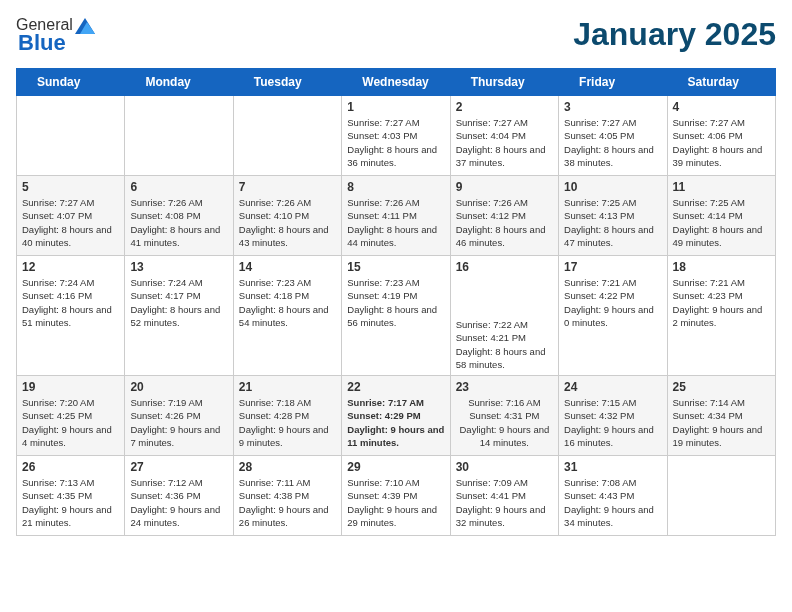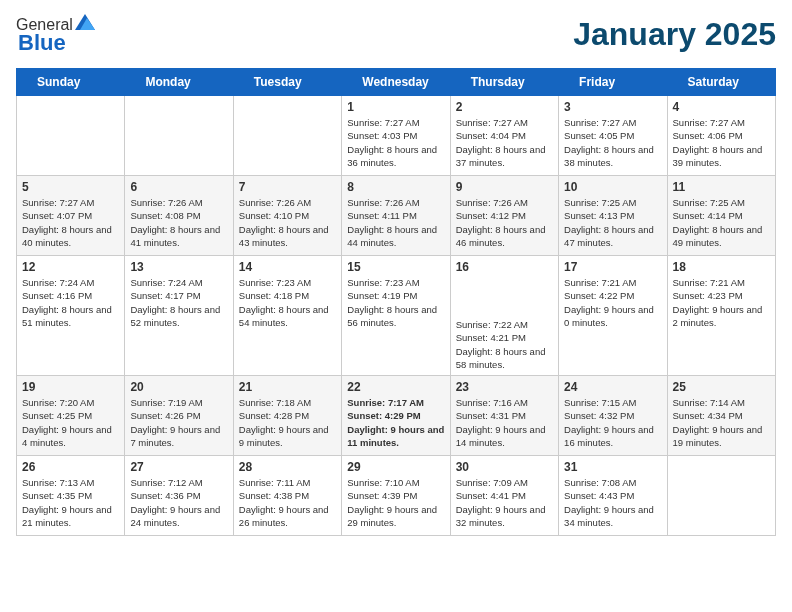--- a/index.html
+++ b/index.html
@@ -75,21 +75,21 @@
     }
     .empty-cell {
       background: #fff !important;
     }
   </style>
 </head>
 <body>
 
 <div class="header">
   <div class="logo">
-    <div style="display:flex; align-items:flex-start;">
+    <div style="display:flex; align-items:flex-end;">
       <span class="logo-general">General</span>
       <svg width="20" height="16" viewBox="0 0 20 16" style="margin-left:2px; margin-top:-2px;">
         <polygon points="0,16 10,0 20,16" fill="#1565c0"></polygon>
         <polygon points="5,16 12,4 20,16" fill="#42a5f5"></polygon>
       </svg>
     </div>
     <span class="logo-blue" style="font-size:22px; font-weight:bold; color:#1565c0; margin-top:-4px; margin-left:2px;">Blue</span>
   </div>
   <div class="title-area">
     <div class="month-title">January 2025</div>
@@ -246,21 +246,21 @@
 Daylight: 9 hours and 9 minutes.</div>
         </td>
         <td>
           <span class="day-number">22</span>
           <div class="day-info" style="white-space: pre-line; font-weight: bold;">Sunrise: 7:17 AM
 Sunset: 4:29 PM
 Daylight: 9 hours and 11 minutes.</div>
         </td>
         <td>
           <span class="day-number">23</span>
-          <div class="day-info" style="white-space: pre-line;">Sunrise: 7:16 AM
+          <div class="day-info" style="white-space: pre-line; text-align: center;">Sunrise: 7:16 AM
 Sunset: 4:31 PM
 Daylight: 9 hours and 14 minutes.</div>
         </td>
         <td>
           <span class="day-number">24</span>
           <div class="day-info" style="white-space: pre-line;">Sunrise: 7:15 AM
 Sunset: 4:32 PM
 Daylight: 9 hours and 16 minutes.</div>
         </td>
         <td>

